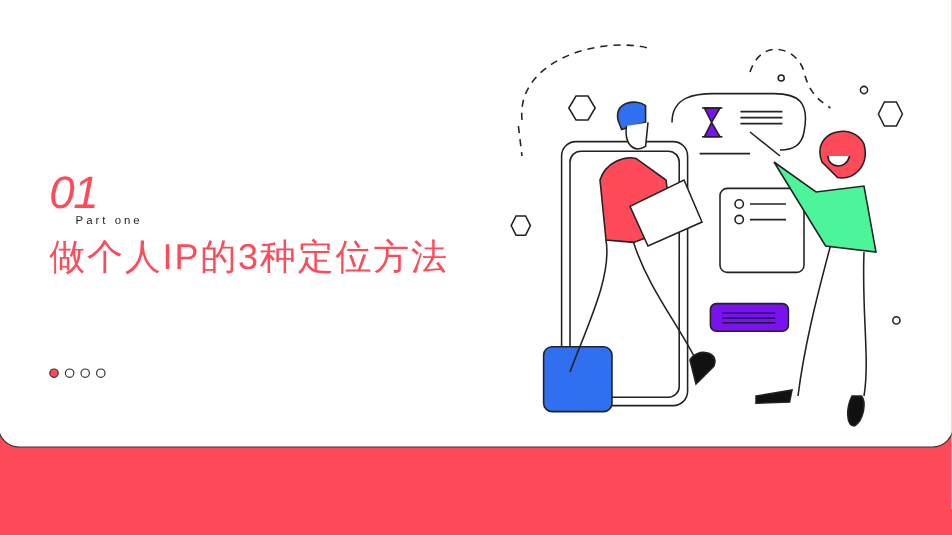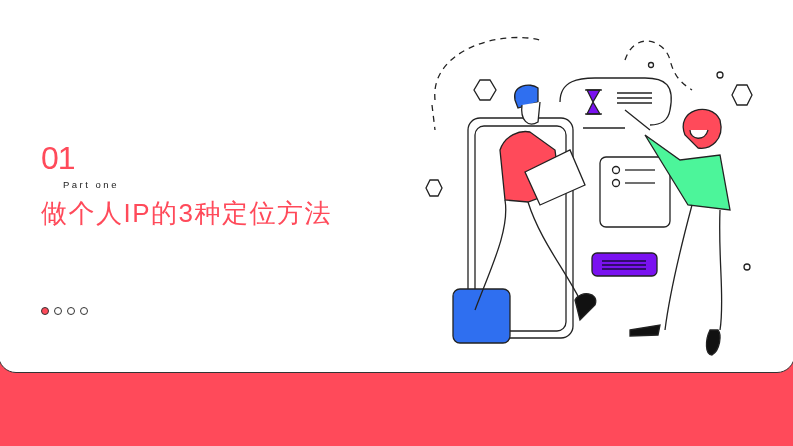--- a/index.html
+++ b/index.html
@@ -1,20 +1,20 @@
 <!DOCTYPE html>
 <html><head>
 <meta charset="utf-8">
 <style>
   html, body { margin: 0; padding: 0; }
   body { width: 793px; height: 446px; position: relative; overflow: hidden; background: #ff4a5a; font-family: "Liberation Sans", sans-serif; }
   .card { position: absolute; left: -2px; top: -20px; width: 797px; height: 393px; background: #ffffff; border: 1px solid #333; border-radius: 0 0 18px 18px; box-sizing: border-box; }
-  .num { position: absolute; left: 41px; top: 142px; font-size: 32px; color: #ff4a5a; line-height: 1; font-weight: 300; letter-spacing: -1px; }
+  .num { position: absolute; left: 41px; top: 142px; font-size: 38px; color: #ff4a5a; line-height: 1; font-weight: 300; letter-spacing: -1px; font-style: italic; }
   .sub { position: absolute; left: 43px; top: 180px; font-size: 9.5px; color: #222; letter-spacing: 2.5px; line-height: 1; margin-left: 20px; }
-  .title { position: absolute; left: 41px; top: 200px; font-size: 26px; color: #ff4a5a; letter-spacing: 1.5px; line-height: 1; }
+  .title { position: absolute; left: 41px; top: 200px; font-size: 30px; color: #ff4a5a; letter-spacing: 1.5px; line-height: 1; }
   .dots { position: absolute; left: 41px; top: 307px; display: flex; gap: 5px; }
   .dot { width: 8px; height: 8px; border-radius: 50%; border: 1.3px solid #333; box-sizing: border-box; background: #fff; }
   .dot.active { background: #ff4a5a; border-color: #333; }
   .illus { position: absolute; left: 420px; top: 30px; width: 373px; height: 330px; }
 </style>
 </head>
 <body>
 
 <div class="card"></div>
 

